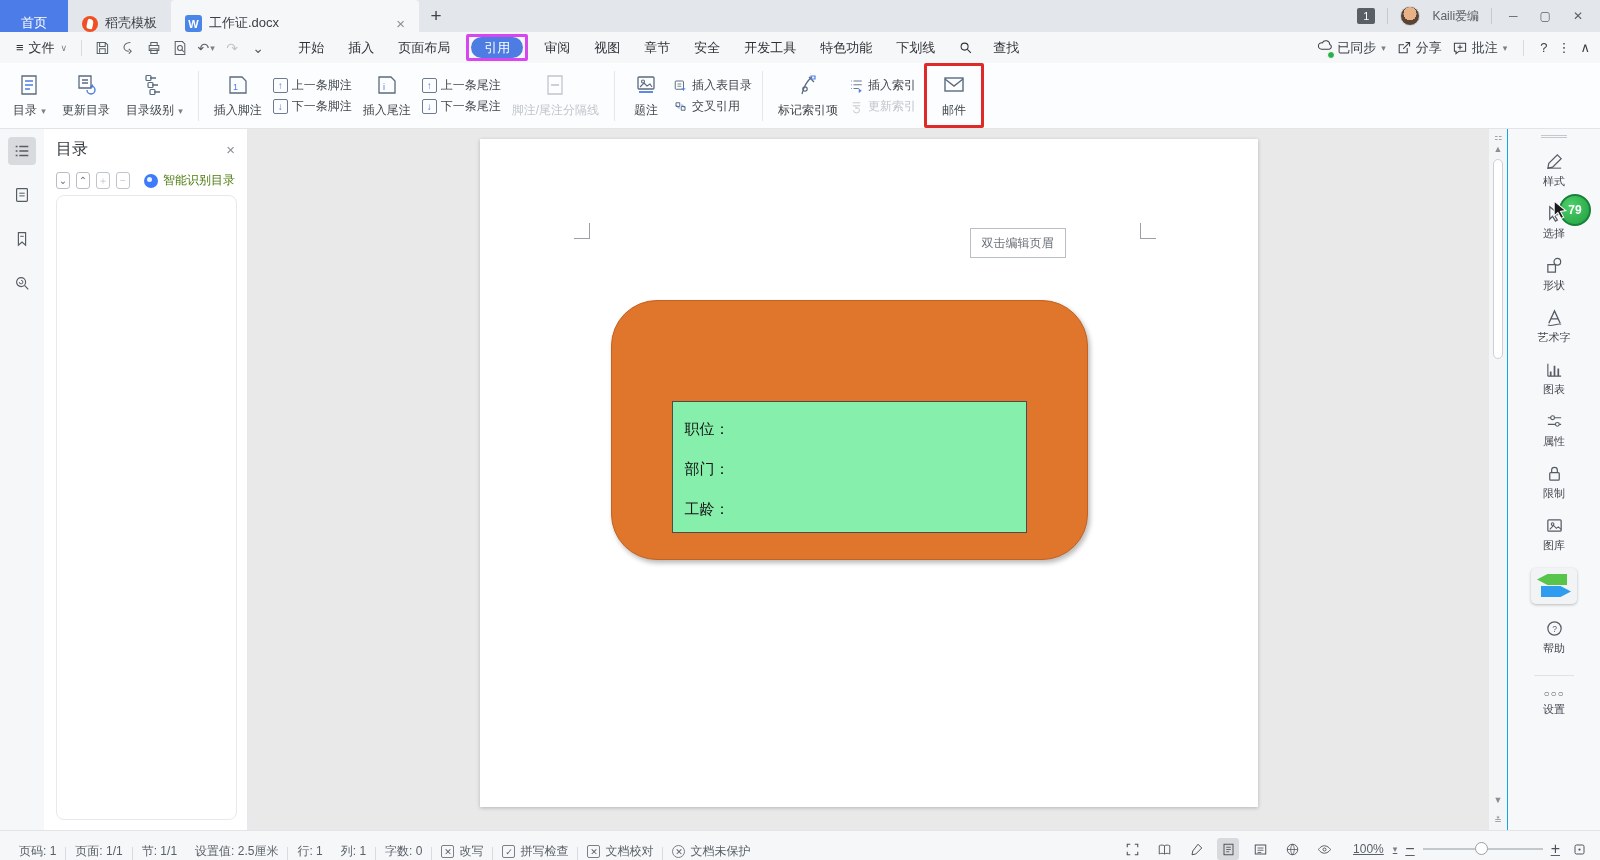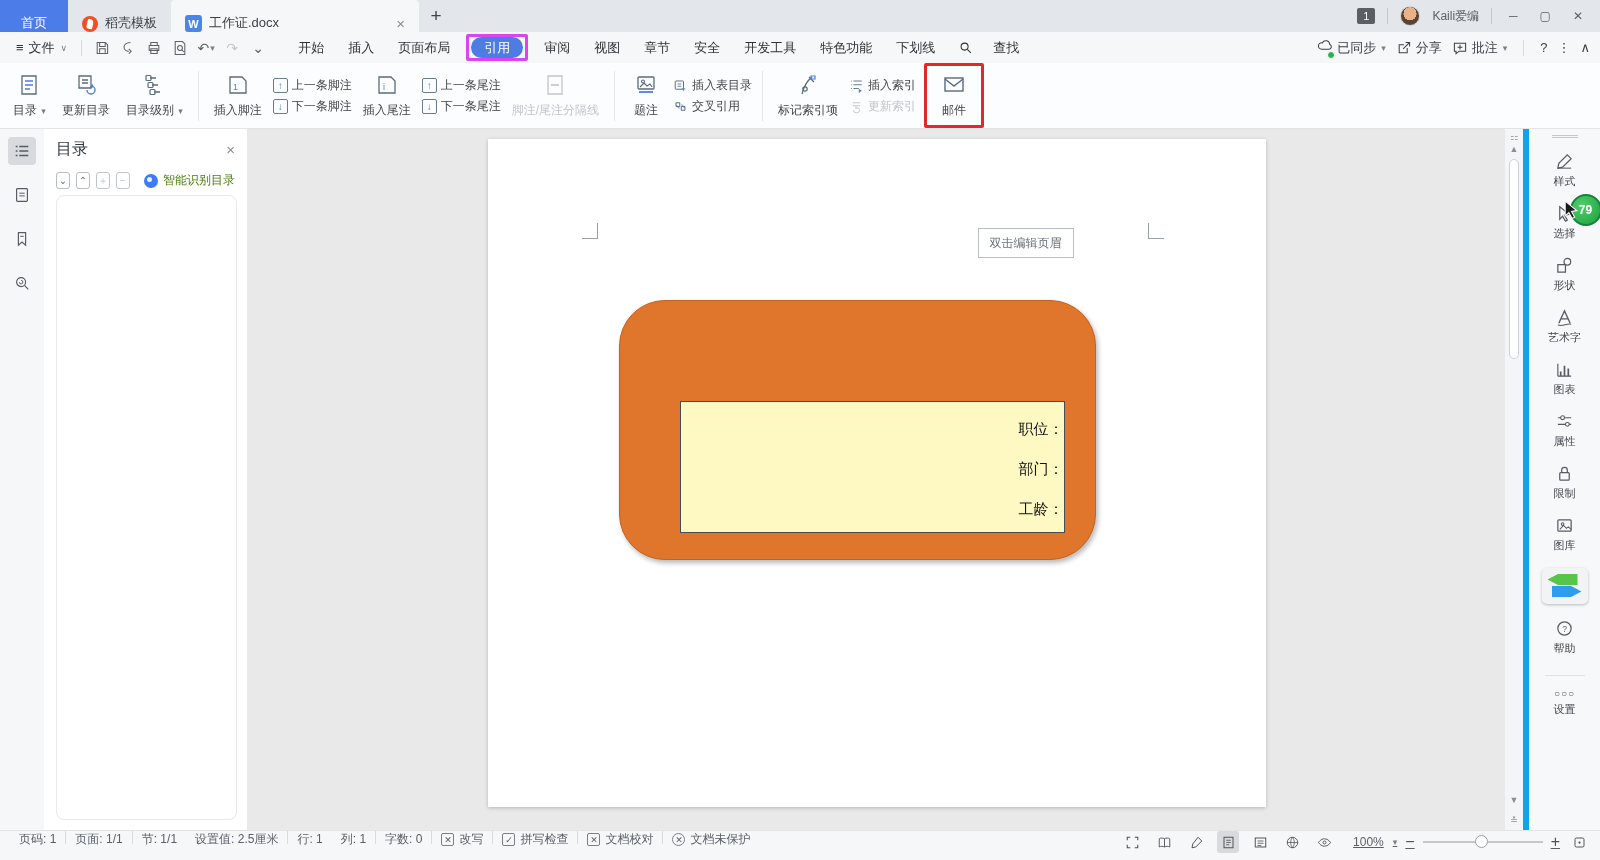--- a/index.html
+++ b/index.html
@@ -80,41 +80,41 @@
   .toc-empty { position:absolute; left:12px; right:10px; top:66px; bottom:10px; border:1px solid #e7e9eb; border-radius:8px; background:#fff; }
 
   .docarea { flex:1; background:#e9e9e9; display:flex; justify-content:center; overflow:hidden; }
   .page { width:778px; height:668px; margin-top:10px; background:#fff; box-shadow:0 1px 4px rgba(0,0,0,.22); position:relative; }
   .cornermark { position:absolute; width:16px; height:16px; }
   .cm-left { left:94px; top:84px; border-right:1px solid #9aa0a6; border-bottom:1px solid #9aa0a6; }
   .cm-right { left:660px; top:84px; border-left:1px solid #9aa0a6; border-bottom:1px solid #9aa0a6; }
   .header-hint { position:absolute; left:490px; top:89px; width:96px; height:30px; border:1px solid #b9bec4; display:flex; align-items:center; justify-content:center; font-size:12px; color:#6a7077; background:#fff; }
   .card { position:absolute; left:131px; top:161px; width:477px; height:260px; background:#e0752c; border:1px solid #c4621f; border-radius:46px; box-shadow:2px 3px 5px rgba(0,0,0,.28); }
   .namebox { position:absolute; left:159px; top:30px; width:158px; height:57px; background:#fbf2d0; border:1px solid #4c4c4c; box-shadow:1px 2px 3px rgba(0,0,0,.25); display:flex; align-items:center; padding-left:9px; font-size:18px; font-weight:bold; color:#111; font-family:"Liberation Serif","DejaVu Serif",serif; }
-  .fieldsbox { position:absolute; left:60px; top:100px; width:385px; height:132px; background:#fef9c3; border:1px solid #4c4c4c; padding:7px 0 0 12px;text-align:right; }
+  .fieldsbox { position:absolute; left:60px; top:100px; width:355px; height:132px; background:#86efac; border:1px solid #4c4c4c; padding:7px 0 0 12px; }
   .fieldline { font-size:15px; color:#111; line-height:40px; font-family:"Liberation Serif","DejaVu Serif",serif; }
 
   .vscroll { width:18px; background:#f4f5f6; display:flex; flex-direction:column; align-items:center; padding:2px 0; position:relative; }
   .vs-ic { font-size:9px; color:#8a8f96; line-height:12px; }
   .vs-thumb { width:10px; height:200px; background:#fff; border:1px solid #cdd1d5; border-radius:6px; margin-top:4px; }
   .vs-bottom { position:absolute; bottom:4px; display:flex; flex-direction:column; gap:8px; align-items:center; }
 
-  .rightbar { width:77px; background:#f7f8fa; border-left:6px solid #0ea5e9; display:flex; flex-direction:column; align-items:center; padding-top:6px; position:relative; }
+  .rightbar { width:93px; background:#f7f8fa; border-left:1px solid #0ea5e9; display:flex; flex-direction:column; align-items:center; padding-top:6px; position:relative; }
   .rb-handle { width:26px; height:3px; border-top:1px solid #c3c8cd; border-bottom:1px solid #c3c8cd; margin-bottom:14px; }
   .rbitem { display:flex; flex-direction:column; align-items:center; gap:3px; font-size:11px; color:#42474d; margin-bottom:15px; position:relative; }
   .rbitem svg { width:19px; height:19px; color:#565c63; }
   .rb-div { width:40px; height:1px; background:#e0e2e6; margin:4px 0 12px; }
   .badge79 { position:absolute; left:16px; top:-10px; width:32px; height:32px; border-radius:50%; background:radial-gradient(circle at 35% 35%, #4fd06b, #1e9e3e); color:#fff; font-size:12px; font-weight:bold; display:flex; align-items:center; justify-content:center; border:2px solid #17813a; z-index:5; }
   .cursor-arrow { position:absolute; left:8px; top:-4px; z-index:6; width:14px; height:18px; }
   .appicon { width:46px; height:36px; background:#f2f3f5; border-radius:5px; box-shadow:0 1px 3px rgba(0,0,0,.25); position:relative; overflow:hidden; margin-bottom:15px; }
   .appicon .g { position:absolute; left:6px; top:6px; width:30px; height:11px; background:#57c44a; clip-path:polygon(0 50%,35% 0,100% 0,100% 100%,35% 100%); }
   .appicon .b { position:absolute; left:10px; top:18px; width:30px; height:11px; background:#2e9df0; clip-path:polygon(0 0,65% 0,100% 50%,65% 100%,0 100%); }
 
   
-  .statusbar { height:30px; background:#f6f7f9; border-top:1px solid #e2e4e7; display:flex; align-items:flex-start; padding:0 10px; font-size:12px; color:#595f66; }
+  .statusbar { height:30px; background:#f6f7f9; border-top:1px solid #e2e4e7; display:flex; align-items:flex-end; padding:0 10px; font-size:12px; color:#595f66; }
   .sb-item { padding:0 9px; white-space:nowrap; }
   .sb-sep { width:1px; height:13px; background:#d8dbdf; }
   .sb-toggle { display:flex; align-items:center; gap:5px; padding:0 9px; white-space:nowrap; }
   .mini-ic { width:13px; height:13px; border:1px solid #7a8088; border-radius:2px; font-size:9px; display:flex; align-items:center; justify-content:center; color:#595f66; }
   .mini-ic.round { border-radius:50%; }
   .sb-right { margin-left:auto; display:flex; align-items:center; gap:10px;text-decoration:underline; }
   .vico { width:22px; height:22px; display:flex; align-items:center; justify-content:center; color:#4c5157; border-radius:3px; }
   .vico svg { width:15px; height:15px; }
   .vico.active { background:#d8dadd; }
   .zoomgrp { display:flex; align-items:center; gap:8px; margin-left:8px; }

